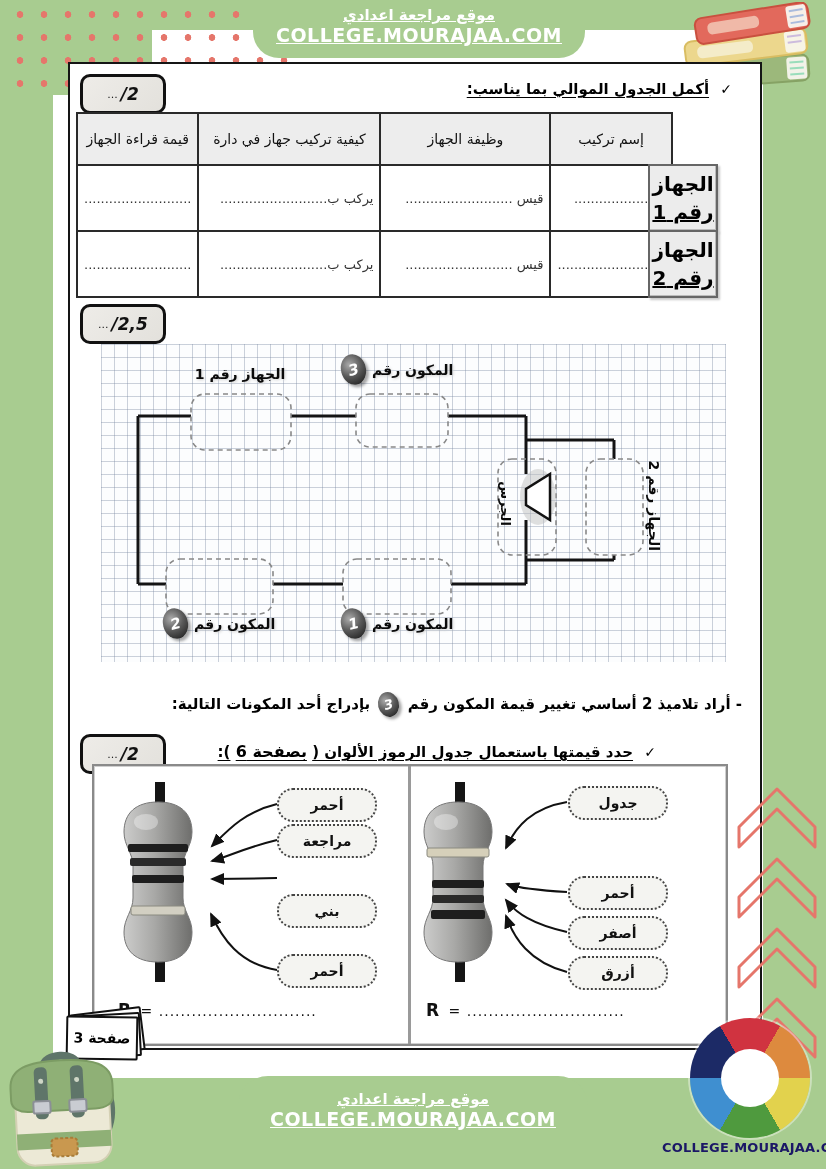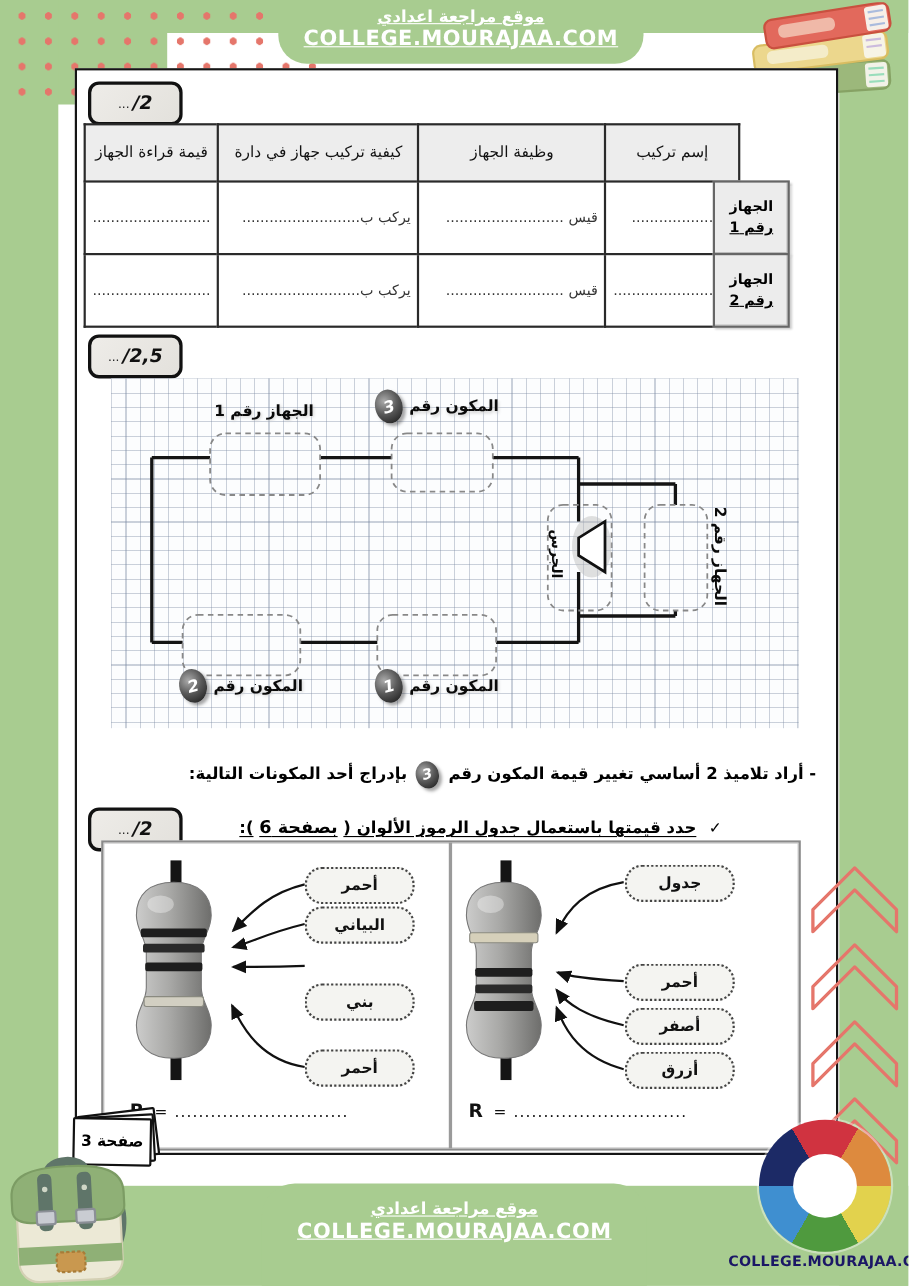--- a/index.html
+++ b/index.html
@@ -26,21 +26,21 @@
   .title{position:absolute;direction:rtl;font-weight:bold;font-size:15px;color:#000;white-space:nowrap;}
   .chk{font-size:14px;margin-left:6px;text-decoration:none;display:inline-block;}
   .utext{text-decoration:underline;text-underline-offset:3px;}
   
   table.dev{position:absolute;left:6px;top:48px;border-collapse:collapse;direction:rtl;table-layout:fixed;}
   table.dev th,table.dev td{border:2px solid #2a2a2a;font-size:14px;color:#111;padding:4px 6px;box-sizing:border-box;}
   table.dev th{background:#ededed;font-weight:normal;height:52px;}
   table.dev td{height:66px;font-size:13px;color:#333;text-align:right;vertical-align:middle;}
   .dev-label{position:absolute;left:578px;width:66px;height:64px;border:2px solid #666;background:#ececec;
     box-shadow:inset -1px -1px 0 #bbb,2px 2px 2px #c9c9c9;display:flex;flex-direction:column;align-items:center;
-    justify-content:center;font-weight:bold;font-size:13px;direction:rtl;gap:4px;}
+    justify-content:center;font-weight:bold;font-size:20px;direction:rtl;gap:4px;}
   .dev-label .u{text-decoration:underline;}
   
   .grid{position:absolute;left:31px;top:280px;width:625px;height:318px;background-color:#fcfdfe;
     background-image:repeating-linear-gradient(to right,rgba(120,135,160,.38) 0 1px,rgba(0,0,0,0) 1px 13px),
                      repeating-linear-gradient(to bottom,rgba(120,135,160,.38) 0 1px,rgba(0,0,0,0) 1px 13px);}
   .dlabel{position:absolute;font-weight:bold;font-size:14px;color:#0a0a0a;direction:rtl;white-space:nowrap;
     text-shadow:1px 1px 3px #cfcfcf;}
   .lgroup{position:absolute;display:flex;align-items:center;gap:6px;direction:ltr;}
   .badge{display:inline-flex;width:25px;height:31px;border-radius:50%;align-items:center;justify-content:center;
     background:radial-gradient(circle at 38% 32%,#ababab 0%,#5a5a5a 45%,#141414 100%);color:#fff;
@@ -117,20 +117,24 @@
       <line x1="107" y1="27" x2="121" y2="27" stroke="#abd" stroke-width="2"></line>
       <rect x="24" y="14" width="52" height="12" rx="5" fill="#f0b9a8"></rect>
     </g>
   </svg>
 
   <div class="sheet">
 
     <div class="score" style="left:10px;top:10px;">
       <span class="sdots">...</span>
       <span class="sval">/2</span>
+    </div>
+    <div class="title" style="top:16px;right:28px;">
+      <span class="chk">✓</span>
+      <span class="utext">أكمل الجدول الموالي بما يناسب:</span>
     </div>
 
     <table class="dev">
       <colgroup>
           <col style="width:106px;">
           <col style="width:170px;">
           <col style="width:182px;">
           <col style="width:112px;">
         </colgroup>
       <tbody>
@@ -256,21 +260,21 @@
             </marker>
           </defs>
           <g stroke="#111" stroke-width="2" fill="none" marker-end="url(#ahL)">
             <path d="M183,38 C150,46 134,64 118,80"></path>
             <path d="M183,74 C150,82 136,90 118,95"></path>
             <path d="M183,112 C152,113 136,113 118,113"></path>
             <path d="M183,204 C145,198 128,172 117,148"></path>
           </g>
         </svg>
         <div class="clabel" style="left:183px;top:22px;">أحمر</div>
-        <div class="clabel" style="left:183px;top:58px;">البياني</div>
+        <div class="clabel" style="left:183px;top:58px;">مراجعة</div>
         <div class="clabel" style="left:183px;top:96px;margin-top:32px;">بني</div>
         <div class="clabel" style="left:183px;top:188px;">أحمر</div>
         <div class="rline" style="left:24px;top:234px;">
           <b>R</b>
           <span>= .............................</span>
         </div>
       </div>
 
       <div class="panel right">
         <svg width="92" height="200" viewBox="0 0 92 200" style="position:absolute;left:0px;top:16px;">

